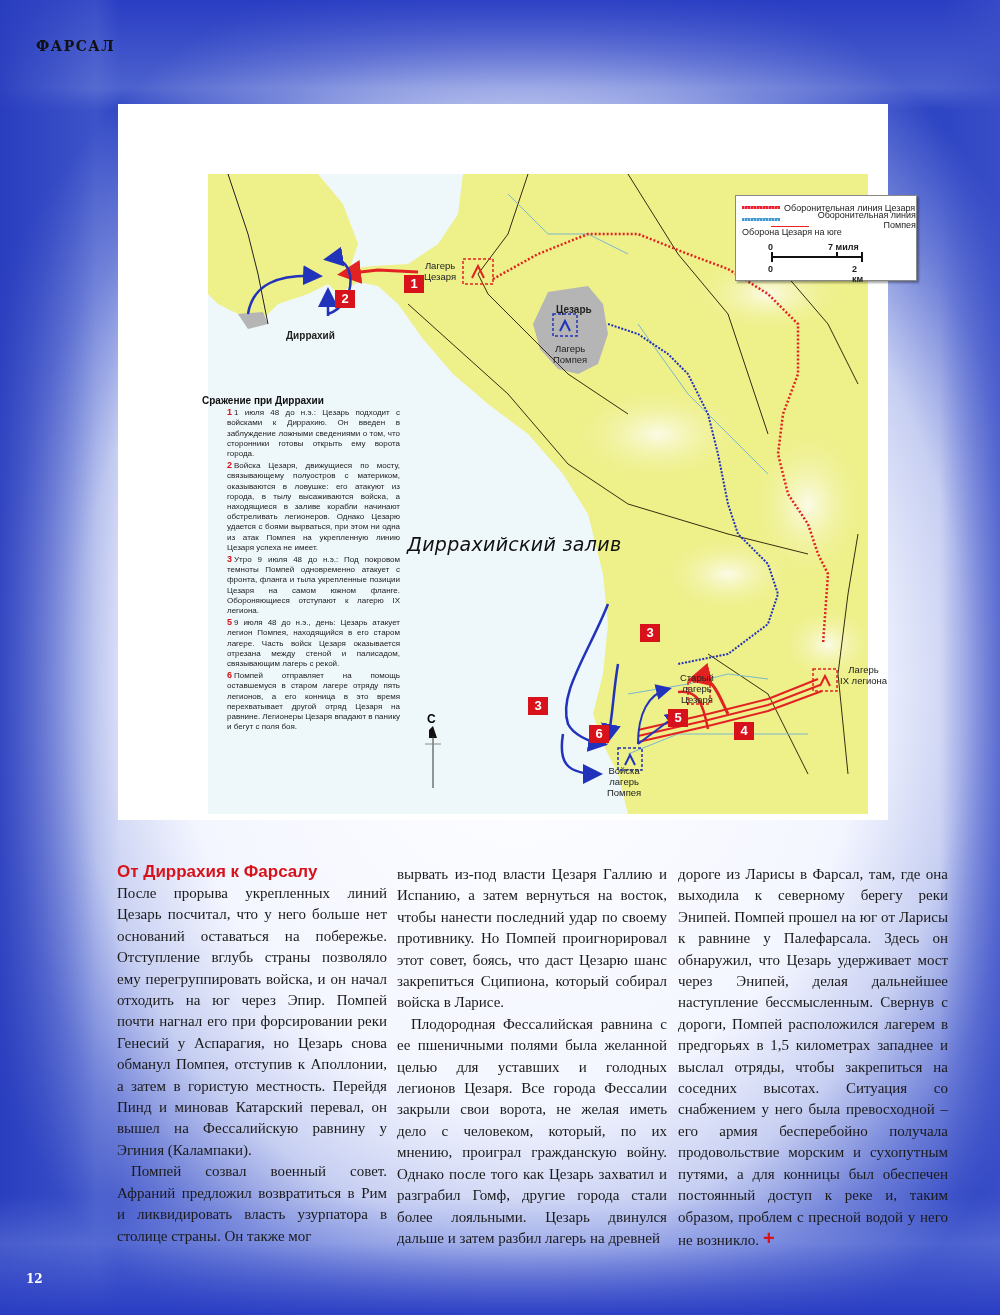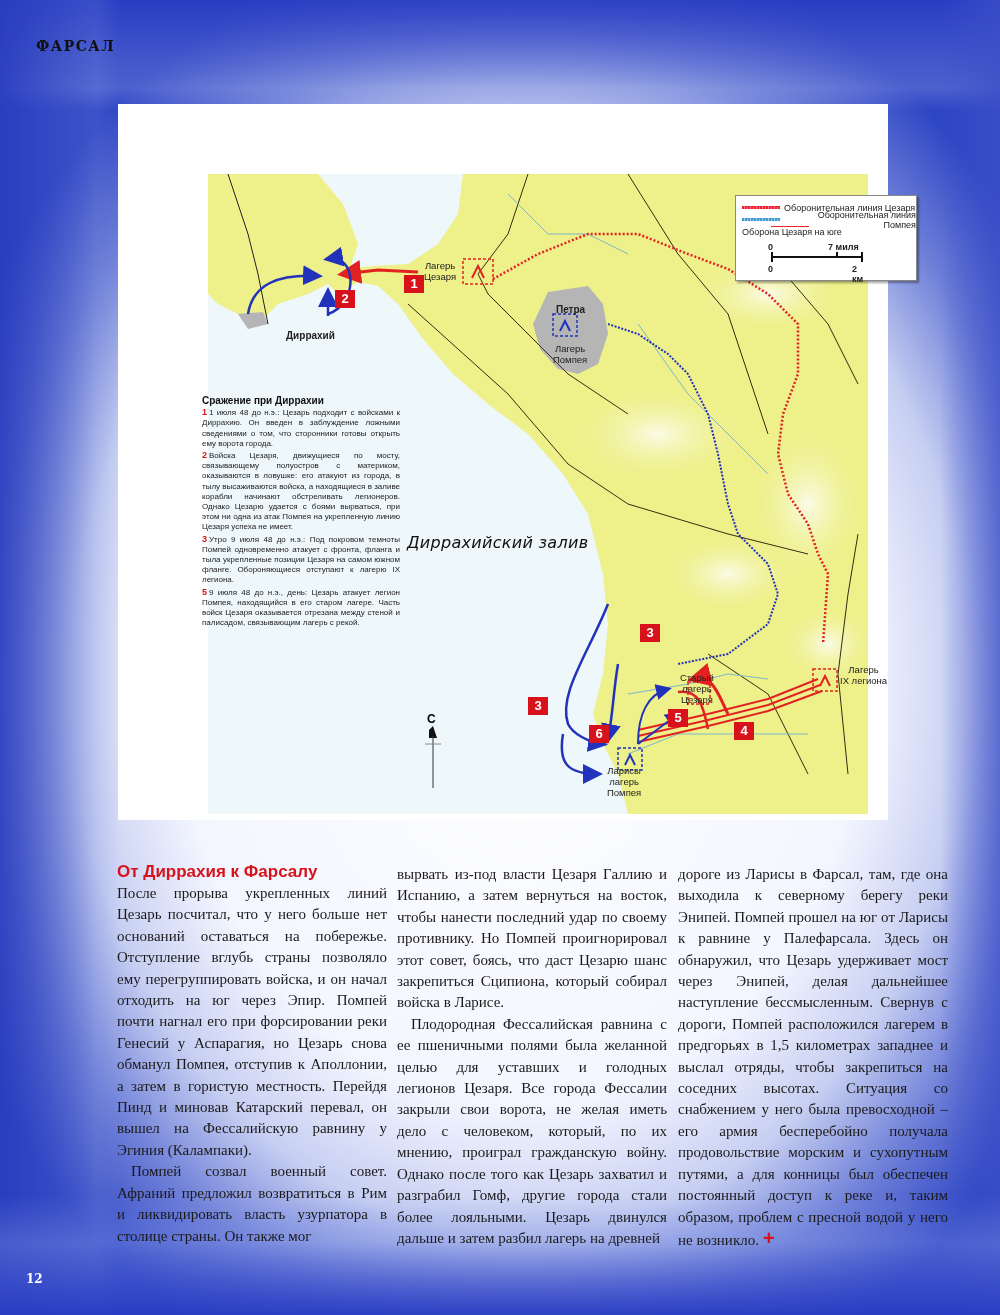--- a/index.html
+++ b/index.html
@@ -62,34 +62,34 @@
   .legend-swatch { width: 38px; height: 3px; margin-right: 4px; }
   .sw-caesar { background: repeating-linear-gradient(to right, #e22 0 2px, #f7a 2px 3px); border-top: 1px dotted #e22; }
   .sw-pompey { background: repeating-linear-gradient(to right, #49c 0 2px, #9ce 2px 3px); border-top: 1px dotted #49c; }
   .sw-south { background: #e22; }
   .scale { position: absolute; left: 32px; top: 46px; width: 96px; height: 34px; font-size: 9px; }
   .scale .bar { position: absolute; left: 3px; top: 14px; width: 92px; height: 2px; background: #111; }
   .scale .tick { position: absolute; top: 10px; width: 2px; height: 10px; background: #111; }
 
   .map-label { position: absolute; font-family: "Liberation Sans", sans-serif; font-size: 9.5px; color: #222; text-align: center; line-height: 11px; }
   .map-label.bold { font-weight: bold; font-size: 10px; }
-  .bay-label { position: absolute; left: 407px; top: 533px; font-family: "DejaVu Sans", sans-serif; font-style: italic; font-size: 16px; color: #111; letter-spacing: 0.3px; }
+  .bay-label { position: absolute; left: 407px; top: 533px; font-family: "DejaVu Sans", sans-serif; font-style: italic; font-size: 19px; color: #111; letter-spacing: 0.3px; }
   .marker {
     position: absolute; width: 20px; height: 18px; background: #d8121b; color: #fff;
     font-family: "Liberation Sans", sans-serif; font-weight: bold; font-size: 13px; text-align: center; line-height: 18px;
   }
   .north { position: absolute; left: 423px; top: 712px; width: 20px; height: 80px; }
   .north .n { position: absolute; left: 4px; top: 0; font-family: "Liberation Sans", sans-serif; font-weight: bold; font-size: 12px; }
 
   .battle-notes {
     position: absolute; left: 202px; top: 396px; width: 198px;
     font-family: "Liberation Sans", sans-serif; font-size: 8px; line-height: 10.2px; color: #222; text-align: justify;
   }
   .battle-notes h3 { font-size: 10px; font-weight: bold; margin-bottom: 1px; color: #111; }
-  .battle-notes p { margin-bottom: 1px; }
+  .battle-notes p { margin-bottom: 1px; margin-left: 25px; }
   .battle-notes .num { color: #d8121b; font-weight: bold; font-size: 9px; margin-right: 2px; }
 
   
   .article {
     position: absolute; top: 862px; left: 117px; width: 845px; height: 400px;
   }
   .col { position: absolute; top: 0; width: 270px; font-size: 15px; line-height: 21.4px; color: #1a1a1a; text-align: justify; }
   .col p { text-indent: 0; }
   .col p.indent { text-indent: 14px; }
   .col1 { left: 0; }
@@ -219,37 +219,37 @@
       <span style="position:absolute;left:84px;top:22px;font-weight:bold;">2 км</span>
     </div>
   </div>
 </section>
 
 <div class="map-label bold" style="left:286px;top:330px;">Диррахий</div>
 <div class="map-label" style="left:424px;top:260px;">
   <div>Лагерь</div>
     <div>Цезаря</div>
 </div>
-<div class="map-label bold" style="left:556px;top:304px;">Петра</div>
+<div class="map-label bold" style="left:556px;top:304px;">Цезарь</div>
 <div class="map-label" style="left:553px;top:343px;">
   <div>Лагерь</div>
     <div>Помпея</div>
 </div>
 <div class="bay-label">Диррахийский залив</div>
 <div class="map-label" style="left:680px;top:672px;">
   <div>Старый</div>
     <div>лагерь</div>
     <div>Цезаря</div>
 </div>
 <div class="map-label" style="left:840px;top:664px;">
   <div>Лагерь</div>
     <div>IX легиона</div>
 </div>
 <div class="map-label" style="left:607px;top:765px;">
-  <div>Ларисы</div>
+  <div>Войска</div>
     <div>лагерь</div>
     <div>Помпея</div>
 </div>
 
 <div class="marker" style="left:404px;top:275px;">1</div>
 <div class="marker" style="left:335px;top:290px;">2</div>
 <div class="marker" style="left:640px;top:624px;">3</div>
 <div class="marker" style="left:528px;top:697px;">3</div>
 <div class="marker" style="left:734px;top:722px;">4</div>
 <div class="marker" style="left:668px;top:709px;">5</div>
@@ -263,20 +263,21 @@
     <line x1="2" y1="18" x2="18" y2="18" stroke="#888" stroke-width="1"></line>
   </svg>
 </div>
 
 <div class="battle-notes">
   <h3>Сражение при Диррахии</h3>
   <p><span class="num">1</span><span>1 июля 48 до н.э.: Цезарь подходит с войсками к Диррахию. Он введен в заблуждение ложными сведениями о том, что сторонники готовы открыть ему ворота города.</span></p>
   <p><span class="num">2</span><span>Войска Цезаря, движущиеся по мосту, связывающему полуостров с материком, оказываются в ловушке: его атакуют из города, в тылу высаживаются войска, а находящиеся в заливе корабли начинают обстреливать легионеров. Однако Цезарю удается с боями вырваться, при этом ни одна из атак Помпея на укрепленную линию Цезаря успеха не имеет.</span></p>
   <p><span class="num">3</span><span>Утро 9 июля 48 до н.э.: Под покровом темноты Помпей одновременно атакует с фронта, фланга и тыла укрепленные позиции Цезаря на самом южном фланге. Обороняющиеся отступают к лагерю IX легиона.</span></p>
   <p><span class="num">5</span><span>9 июля 48 до н.э., день: Цезарь атакует легион Помпея, находящийся в его старом лагере. Часть войск Цезаря оказывается отрезана между стеной и палисадом, связывающим лагерь с рекой.</span></p>
+  <p><span class="num">6</span><span>Помпей отправляет на помощь оставшемуся в старом лагере отряду пять легионов, а его конница в это время перехватывает другой отряд Цезаря на равнине. Легионеры Цезаря впадают в панику и бегут с поля боя.</span></p>
 </div>
 
 <article class="article">
   <div class="col col1">
     <h2>От Диррахия к Фарсалу</h2>
     <p>После прорыва укрепленных линий Цезарь посчитал, что у него больше нет оснований оставаться на побережье. Отступление вглубь страны позволяло ему перегруппировать войска, и он начал отходить на юг через Эпир. Помпей почти нагнал его при форсировании реки Генесий у Аспарагия, но Цезарь снова обманул Помпея, отступив к Аполлонии, а затем в гористую местность. Перейдя Пинд и миновав Катарский перевал, он вышел на Фессалийскую равнину у Эгиния (Калампаки).</p>
     <p class="indent">Помпей созвал военный совет. Афраний предложил возвратиться в Рим и ликвидировать власть узурпатора в столице страны. Он также мог</p>
   </div>
   <div class="col col2">
     <p>вырвать из-под власти Цезаря Галлию и Испанию, а затем вернуться на восток, чтобы нанести последний удар по своему противнику. Но Помпей проигнорировал этот совет, боясь, что даст Цезарю шанс закрепиться Сципиона, который собирал войска в Ларисе.</p>

